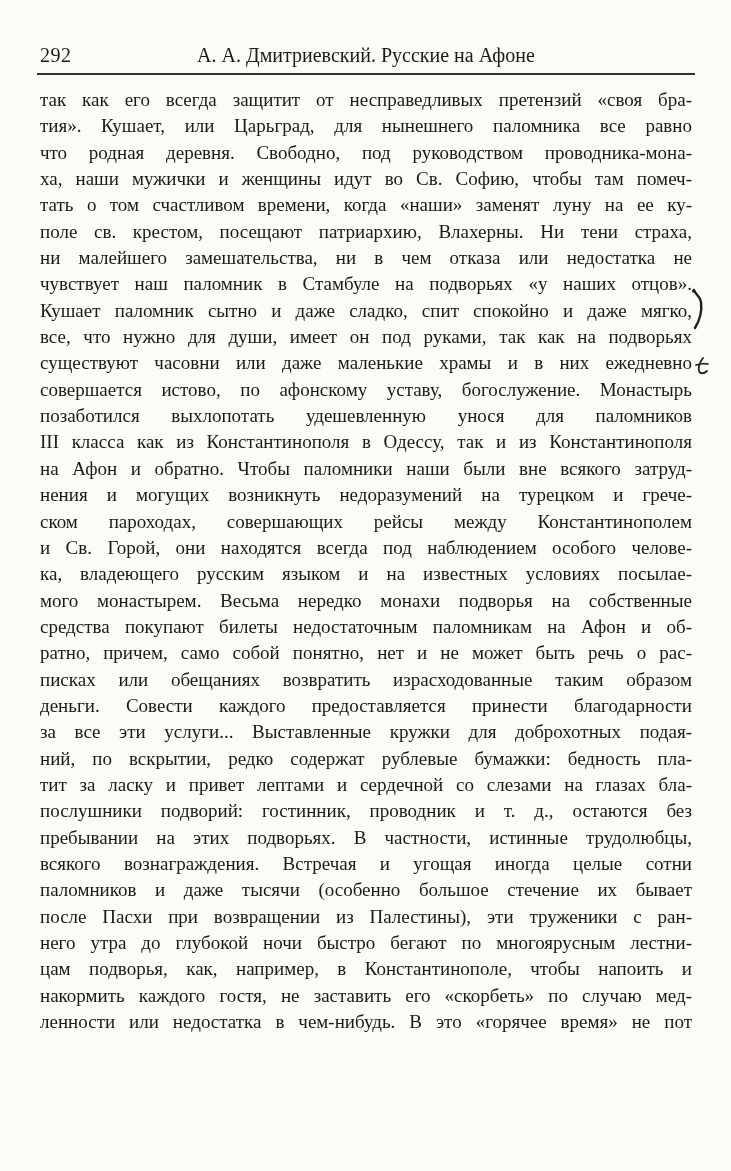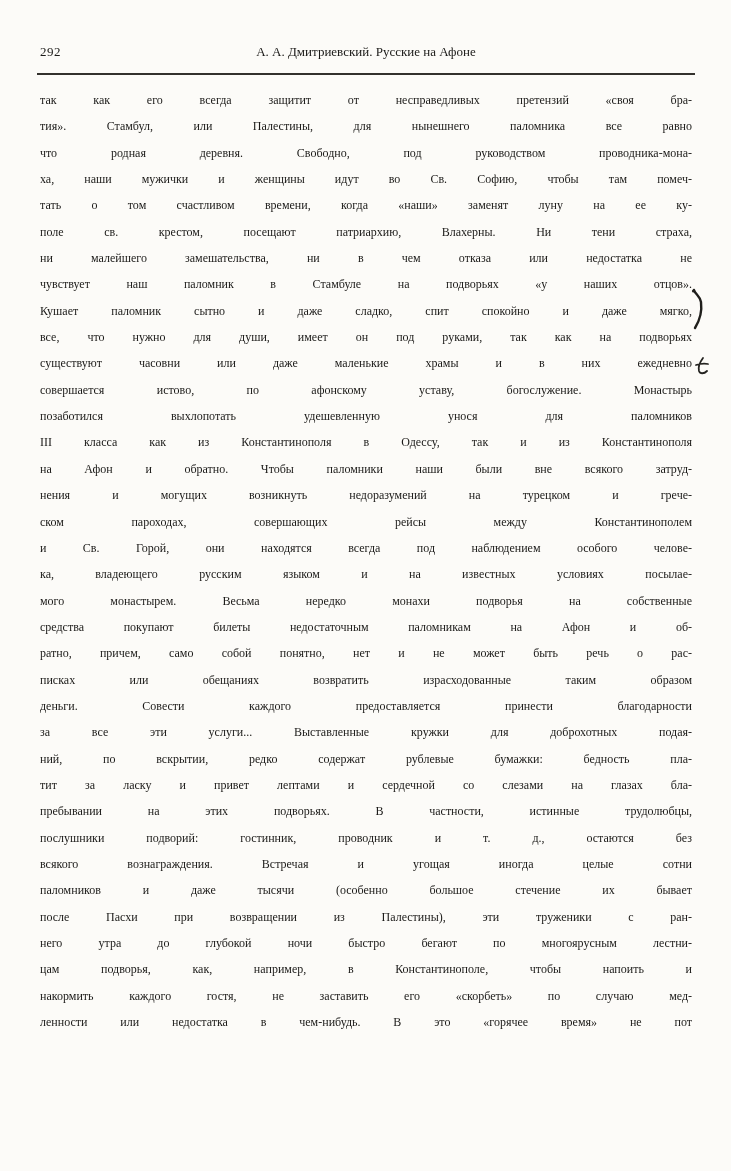--- a/index.html
+++ b/index.html
@@ -18,21 +18,21 @@
     font-family: "Liberation Serif", "DejaVu Serif", serif;
     color: #1b1a18;
     overflow: hidden;
   }
   .header {
     position: absolute;
     top: 44px;
     left: 40px;
     right: 39px;
     height: 26px;
-    font-size: 13px;
+    font-size: 20px;
   }
   .page-number {
     position: absolute;
     left: 0;
     top: 0;
     letter-spacing: 0.5px;
   }
   .running-title {
     display: block;
     width: 100%;
@@ -48,21 +48,21 @@
   }
   .text-block {
     position: absolute;
     top: 87px;
     left: 40px;
     right: 39px;
   }
   .text-line {
     height: 26.35px;
     line-height: 26.35px;
-    font-size: 12px;
+    font-size: 19px;
     text-align: justify;
     text-align-last: justify;
     white-space: nowrap;
     overflow: visible;
   }
   
   .text-line::after { content: ""; display: inline-block; width: 100%; }
   .text-line { white-space: normal; }
   .ink-mark { position: absolute; }
 </style>
@@ -73,21 +73,21 @@
 
   <div class="header">
     <span class="page-number">292</span>
     <span class="running-title">А. А. Дмитриевский. Русские на Афоне</span>
   </div>
 
   <div class="header-rule"></div>
 
   <div class="text-block">
       <div class="text-line">так как его всегда защитит от несправедливых претензий «своя бра-</div>
-      <div class="text-line">тия». Стамбул, или Палестины, для нынешнего паломника все равно</div>
+      <div class="text-line">тия». Кушает, или Царьград, для нынешнего паломника все равно</div>
       <div class="text-line">что родная деревня. Свободно, под руководством проводника-мона-</div>
       <div class="text-line">ха, наши мужички и женщины идут во Св. Софию, чтобы там помеч-</div>
       <div class="text-line">тать о том счастливом времени, когда «наши» заменят луну на ее ку-</div>
       <div class="text-line">поле св. крестом, посещают патриархию, Влахерны. Ни тени страха,</div>
       <div class="text-line">ни малейшего замешательства, ни в чем отказа или недостатка не</div>
       <div class="text-line">чувствует наш паломник в Стамбуле на подворьях «у наших отцов».</div>
       <div class="text-line">Кушает паломник сытно и даже сладко, спит спокойно и даже мягко,</div>
       <div class="text-line">все, что нужно для души, имеет он под руками, так как на подворьях</div>
       <div class="text-line">существуют часовни или даже маленькие храмы и в них ежедневно</div>
       <div class="text-line">совершается истово, по афонскому уставу, богослужение. Монастырь</div>
@@ -99,22 +99,22 @@
       <div class="text-line">и Св. Горой, они находятся всегда под наблюдением особого челове-</div>
       <div class="text-line">ка, владеющего русским языком и на известных условиях посылае-</div>
       <div class="text-line">мого монастырем. Весьма нередко монахи подворья на собственные</div>
       <div class="text-line">средства покупают билеты недостаточным паломникам на Афон и об-</div>
       <div class="text-line">ратно, причем, само собой понятно, нет и не может быть речь о рас-</div>
       <div class="text-line">писках или обещаниях возвратить израсходованные таким образом</div>
       <div class="text-line">деньги. Совести каждого предоставляется принести благодарности</div>
       <div class="text-line">за все эти услуги... Выставленные кружки для доброхотных подая-</div>
       <div class="text-line">ний, по вскрытии, редко содержат рублевые бумажки: бедность пла-</div>
       <div class="text-line">тит за ласку и привет лептами и сердечной со слезами на глазах бла-</div>
+      <div class="text-line">послушники подворий: гостинник, проводник и т. д., остаются без</div>
       <div class="text-line">пребывании на этих подворьях. В частности, истинные трудолюбцы,</div>
-      <div class="text-line">послушники подворий: гостинник, проводник и т. д., остаются без</div>
       <div class="text-line">всякого вознаграждения. Встречая и угощая иногда целые сотни</div>
       <div class="text-line">паломников и даже тысячи (особенно большое стечение их бывает</div>
       <div class="text-line">после Пасхи при возвращении из Палестины), эти труженики с ран-</div>
       <div class="text-line">него утра до глубокой ночи быстро бегают по многоярусным лестни-</div>
       <div class="text-line">цам подворья, как, например, в Константинополе, чтобы напоить и</div>
       <div class="text-line">накормить каждого гостя, не заставить его «скорбеть» по случаю мед-</div>
       <div class="text-line">ленности или недостатка в чем-нибудь. В это «горячее время» не пот</div>
     </div>
 
   <svg class="ink-mark" style="left:690px; top:288px;" width="18" height="42" viewBox="0 0 18 42">

